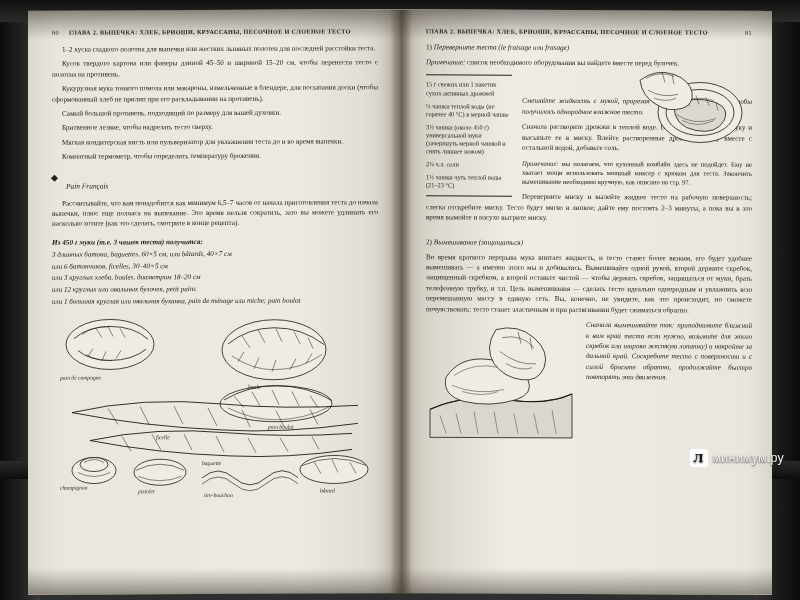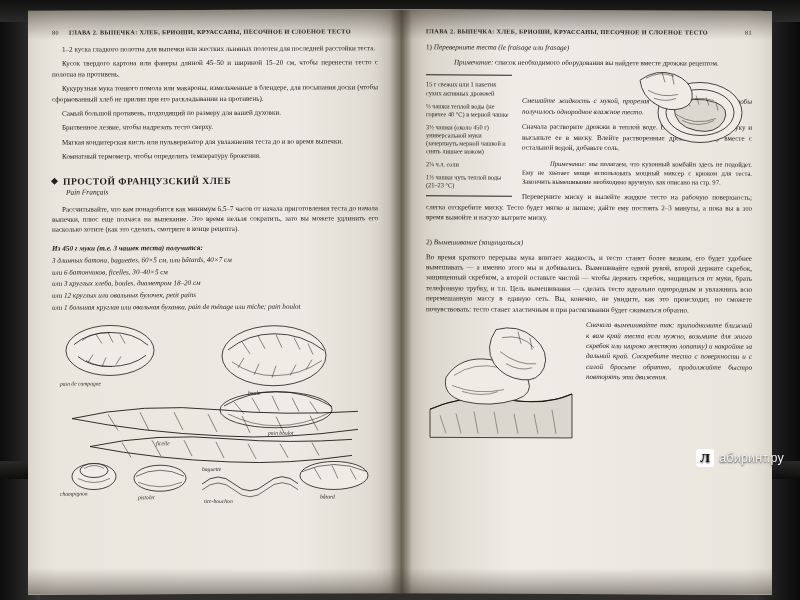--- a/index.html
+++ b/index.html
@@ -103,21 +103,21 @@
   .runhead.right-head .folio { margin-left: 8px; }
 
   p.body {
     font-size: 7.1px;
     line-height: 10.4px;
     text-align: justify;
     margin: 0 0 5px 0;
     text-indent: 10px;
   }
   p.body.noind { text-indent: 0; }
-  .it { font-style: italic; margin-left: 28px; }
+  .it { font-style: italic; }
 
   .bullet-list p {
     font-size: 7.1px;
     line-height: 10.4px;
     text-align: justify;
     margin: 0 0 4px 0;
     text-indent: 10px;
   }
 
   h2.recipe {
@@ -261,21 +261,20 @@
           <p>Кусок твердого картона или фанеры длиной 45–50 и шириной 15–20 см, чтобы перенести тесто с полотна на противень.</p>
           <p>Кукурузная мука тонкого помола или макароны, измельченные в блендере, для посыпания доски (чтобы сформованный хлеб не прилип при его раскладывании на противень).</p>
           <p>Самый большой противень, подходящий по размеру для вашей духовки.</p>
           <p>Бритвенное лезвие, чтобы надрезать тесто сверху.</p>
           <p>Мягкая кондитерская кисть или пульверизатор для увлажнения теста до и во время выпечки.</p>
           <p>Комнатный термометр, чтобы определить температуру брожения.</p>
         </div>
 
         <h2 class="recipe">
           <span class="sqmark"></span>
-          <span>ПРОСТОЙ ФРАНЦУЗСКИЙ ХЛЕБ</span>
         </h2>
         <div class="recipe-sub">Pain Français</div>
 
         <p class="body">Рассчитывайте, что вам понадобится как минимум 6,5–7 часов от начала приготовления теста до начала выпечки, плюс еще полчаса на выпекание. Это время нельзя сократить, зато вы можете удлинить его насколько хотите (как это сделать, смотрите в конце рецепта).</p>
 
         <div class="yield-head">Из 450 г муки (т.е. 3 чашек теста) получится:</div>
         <div class="yield-list">
           <p>3 длинных батона, baguettes, 60×5 см, или bâtards, 40×7 см</p>
           <p>или 6 батончиков, ficelles, 30–40×5 см</p>
           <p>или 3 круглых хлеба, boules, диаметром 18–20 см</p>
@@ -365,21 +364,21 @@
           <span class="folio">81</span>
         </div>
 
         <div class="sect-num">
           <span class="n">1)</span>
           <span>Переверните теста (le fraisage или frasage)</span>
         </div>
 
         <p class="body noind">
           <span class="it">Примечание:</span>
-          <span>список необходимого оборудования вы найдете вместе дрожжи рецептом.</span>
+          <span>список необходимого оборудования вы найдете вместе перед булочек.</span>
         </p>
 
         <div class="ingredients">
           <div>15 г свежих или 1 пакетик сухих активных дрожжей</div>
           <div>⅓ чашки теплой воды (не горячее 40 °C) в мерной чашке</div>
           <div>3½ чашки (около 450 г) универсальной муки (зачерпнуть мерной чашкой и снять лишнее ножом)</div>
           <div>2¼ ч.л. соли</div>
           <div>1⅓ чашки чуть теплой воды (21–23 °C)</div>
         </div>
 
@@ -449,15 +448,15 @@
       </div>
     </div>
 
     <div class="gutter"></div>
     <div class="shadow-top-left"></div>
     <div class="shadow-bottom"></div>
   </div>
 
   <div class="watermark">
     <span class="wm-badge">Л</span>
-    <span>абиринт.ру</span>
+    <span>минимум.ру</span>
   </div>
 </div>
 
 </body></html>

